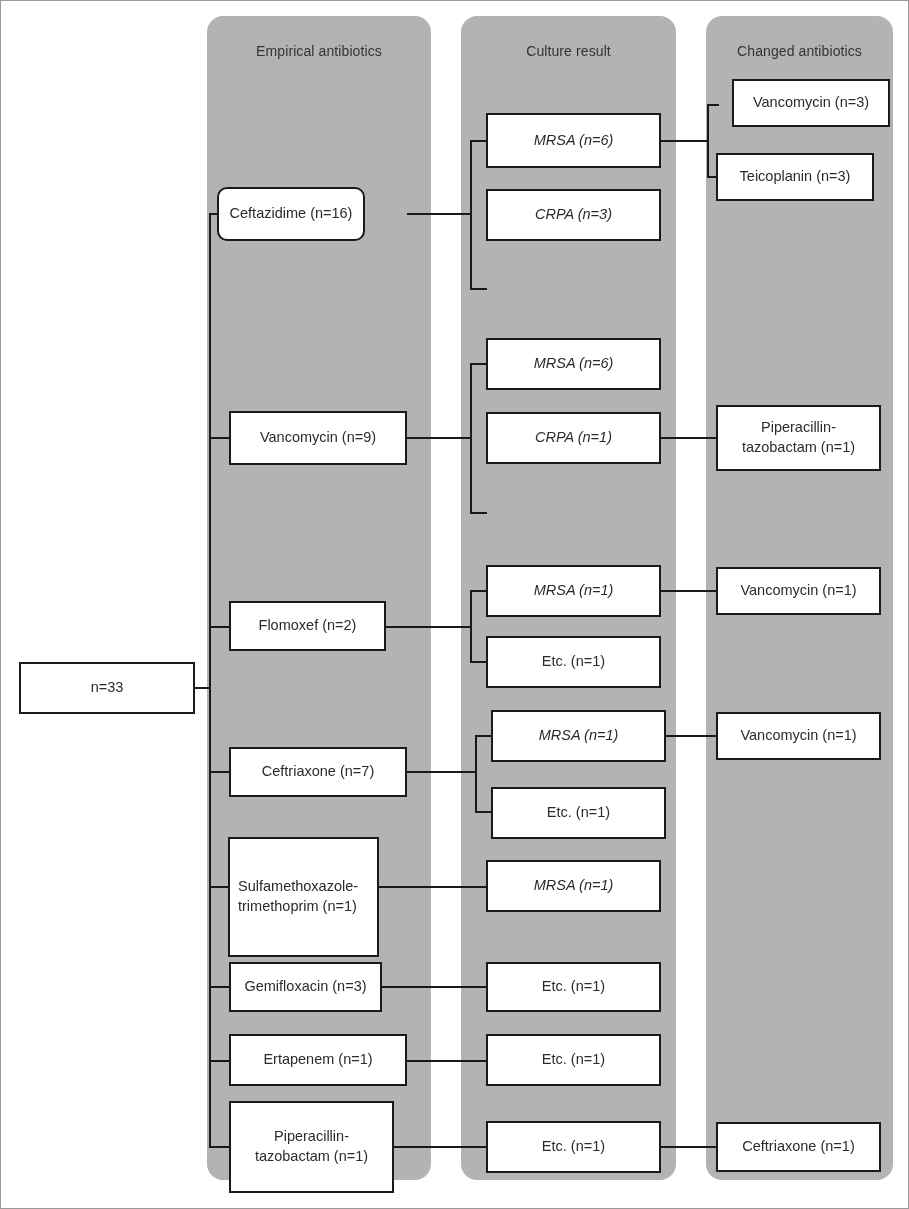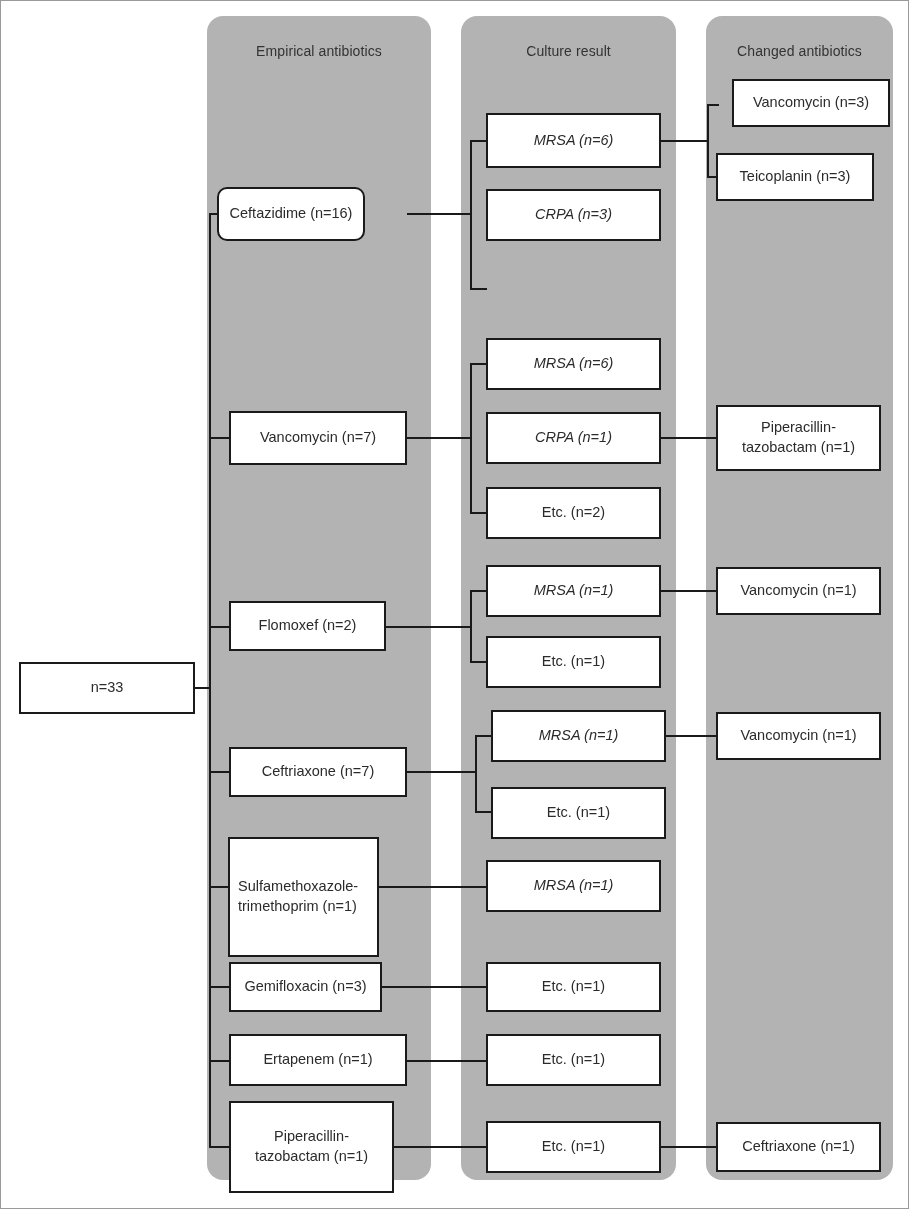--- a/index.html
+++ b/index.html
@@ -93,36 +93,33 @@
 
   <div class="node" style="left:715px;top:78px;width:158px;height:48px;margin-left:16px;">
     <span class="lbl">Vancomycin (n=3)</span>
   </div>
   <div class="node" style="left:715px;top:152px;width:158px;height:48px;">
     <span class="lbl">Teicoplanin (n=3)</span>
   </div>
 
   <div class="ln h" style="left:208px;top:436px;width:20px;"></div>
   <div class="node" style="left:228px;top:410px;width:178px;height:54px;">
-    <span class="lbl">Vancomycin (n=7)</span>
+    <span class="lbl">Vancomycin (n=9)</span>
   </div>
   <div class="ln h" style="left:406px;top:436px;width:65px;"></div>
   <div class="ln v" style="left:469px;top:363px;height:150px;"></div>
   <div class="ln h" style="left:469px;top:362px;width:17px;"></div>
   <div class="ln h" style="left:469px;top:511px;width:17px;"></div>
 
   <div class="node italic" style="left:485px;top:337px;width:175px;height:52px;">
     <span class="lbl">MRSA (n=6)</span>
   </div>
   <div class="node italic" style="left:485px;top:411px;width:175px;height:52px;">
     <span class="lbl">CRPA (n=1)</span>
   </div>
-  <div class="node" style="left:485px;top:486px;width:175px;height:52px;">
-    <span class="lbl">Etc. (n=2)</span>
-  </div>
 
   <div class="ln h" style="left:660px;top:436px;width:55px;"></div>
   <div class="node" style="left:715px;top:404px;width:165px;height:66px;flex-direction:column;">
     <span class="lbl">Piperacillin-</span>
     <span class="lbl">tazobactam (n=1)</span>
   </div>
 
   <div class="ln h" style="left:208px;top:625px;width:20px;"></div>
   <div class="node" style="left:228px;top:600px;width:157px;height:50px;">
     <span class="lbl">Flomoxef (n=2)</span>

